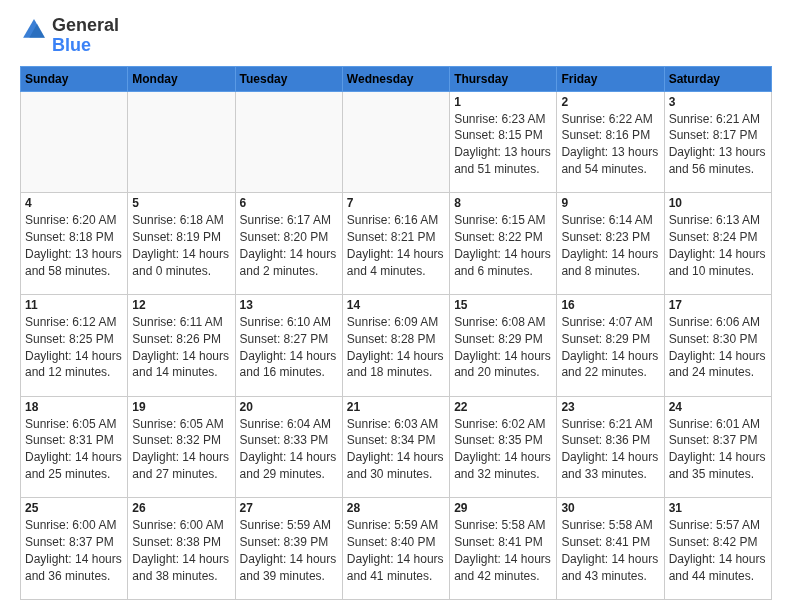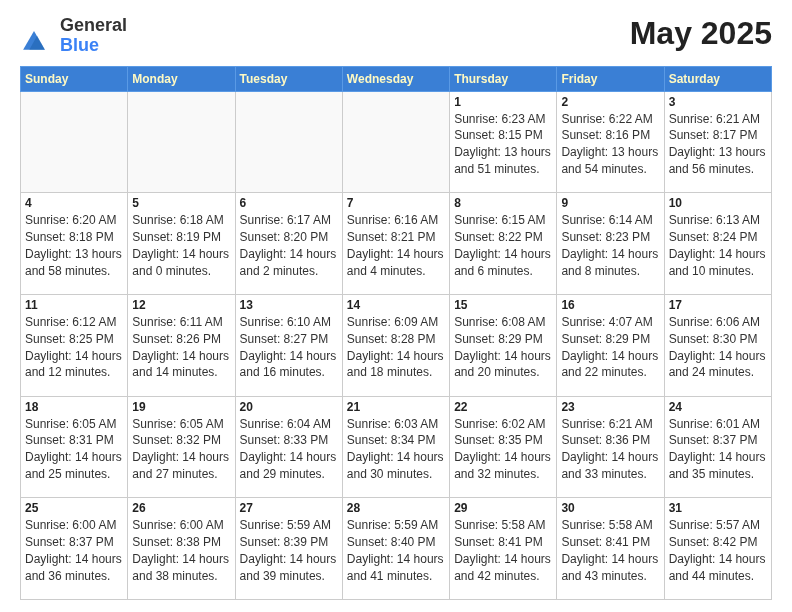--- a/index.html
+++ b/index.html
@@ -18,22 +18,22 @@
       flex-direction: column;
     }
     .header {
       display: flex;
       justify-content: space-between;
       align-items: flex-start;
       margin-bottom: 10px;
     }
     .logo {
       display: flex;
-      align-items: flex-end;
-      gap: 12px;
+      align-items: flex-start;
+      gap: 4px;
     }
     .logo-text {
       font-size: 18px;
       font-weight: bold;
       line-height: 1.1;
     }
     .logo-general { color: #333; }
     .logo-blue { color: #3b82f6; margin-top: 28px; }
     .logo-icon {
       width: 28px;
@@ -54,21 +54,21 @@
     }
     .calendar {
       flex: 1;
       border: 1px solid #ccc;
       border-collapse: collapse;
       width: 100%;
       table-layout: fixed;
     }
     .calendar th {
       background-color: #3a7fd5;
-      color: #fef9c3;
+      color: #000000;
       font-size: 12px;
       font-weight: bold;
       padding: 5px 4px;
       text-align: left;
       border: 1px solid #5a9ae5;
     }
     .calendar td {
       border: 1px solid #ccc;
       vertical-align: top;
       padding: 3px 4px;
@@ -105,21 +105,20 @@
       <svg class="logo-icon" viewBox="0 0 36 36">
         <polygon points="18,4 32,28 4,28" fill="#3a7fd5"></polygon>
         <polygon points="22,10 32,28 12,28" fill="#1a5faa" opacity="0.5"></polygon>
       </svg>
       <div class="logo-text">
         <span class="logo-general">General</span><br>
         <span class="logo-blue">Blue</span>
       </div>
     </div>
     <div class="title-block">
-      <div class="month-title">May 2025</div>
     </div>
   </div>
 
   <table class="calendar">
     <thead>
       <tr>
         <th>Sunday</th>
         <th>Monday</th>
         <th>Tuesday</th>
         <th>Wednesday</th>

